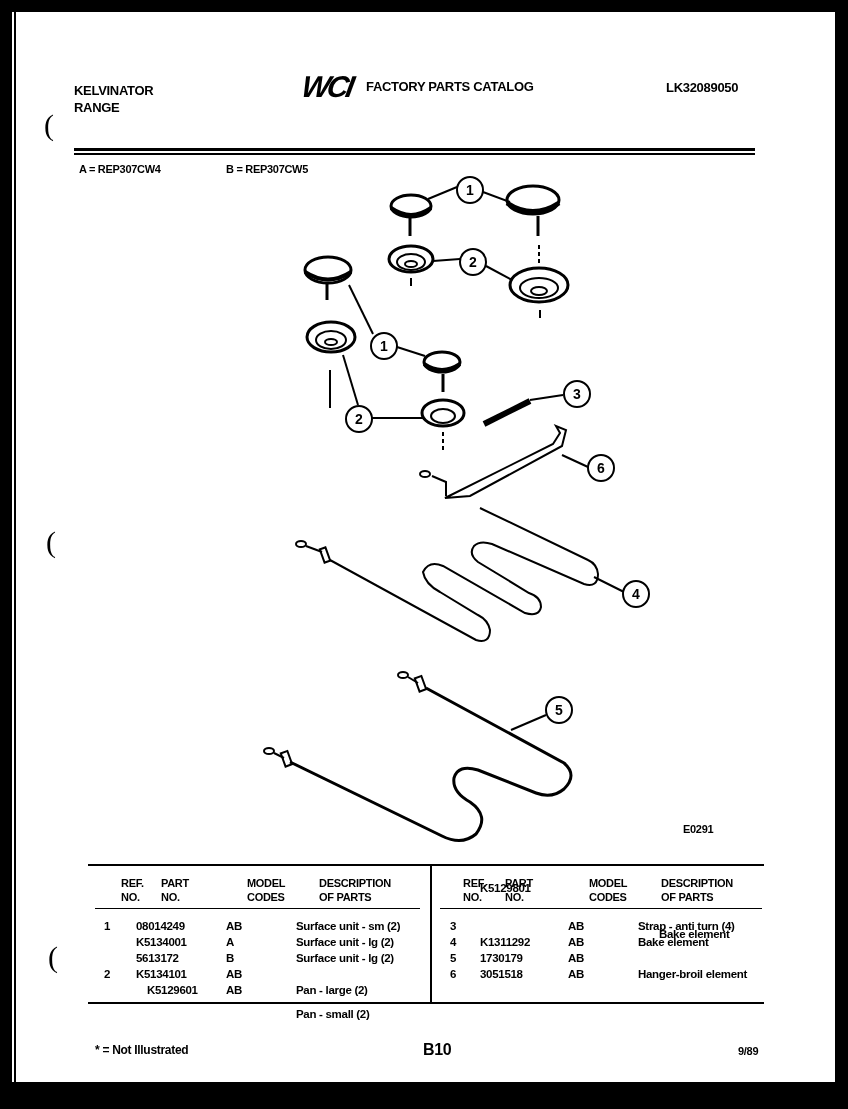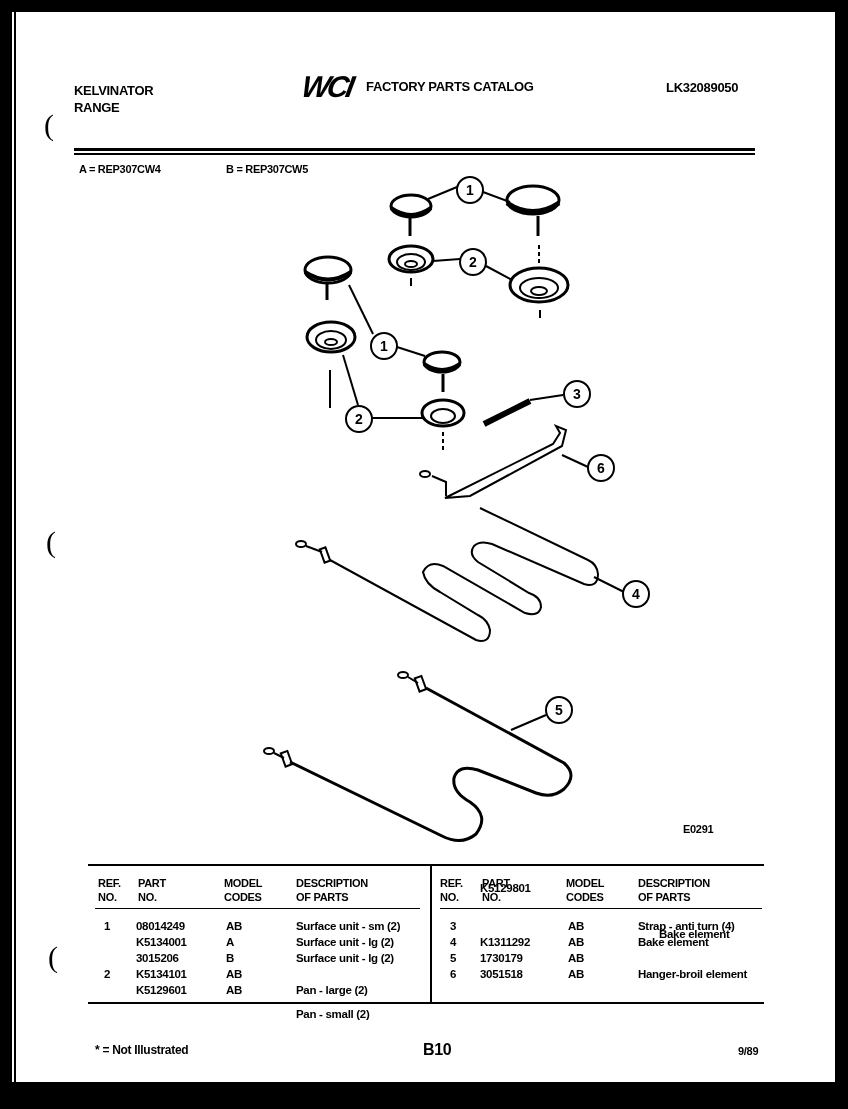--- a/index.html
+++ b/index.html
@@ -14,21 +14,21 @@
   .hdr-code{left:666px;top:80px;font-size:13px;}
   .rule1{left:74px;top:148px;width:681px;height:3px;background:#000;}
   .rule2{left:74px;top:153px;width:681px;height:2px;background:#000;}
   .models{top:163px;font-size:11px;}
   .callout{position:absolute;width:24px;height:24px;border:2px solid #000;border-radius:50%;background:#fff;font-weight:bold;font-size:14px;text-align:center;line-height:24px;}
   .diag{position:absolute;left:0;top:0;}
   .fig{left:683px;top:823px;font-size:11px;}
   .tbl-top{left:88px;top:864px;width:676px;height:2px;background:#000;}
   .tbl-bot{left:88px;top:1002px;width:676px;height:2px;background:#000;}
   .tbl-mid{left:430px;top:866px;width:2px;height:136px;background:#000;}
-  .th{font-size:11px;line-height:14px;top:876px;}
+  .th{font-size:11px;line-height:14px;top:876px;margin-left:23px;}
   .thsep{top:908px;height:1px;background:#000;}
   .td{font-size:11.5px;line-height:16px;}
   .footer{top:1043px;font-size:12px;}
   .binder{position:absolute;font-size:30px;line-height:30px;font-family:"Liberation Serif",serif;}
 </style>
 </head>
 <body>
 
 <div class="page"></div>
 <div class="vline-left"></div>
@@ -174,30 +174,30 @@
 <div>
   <div class="abs td b" style="left:104px;top:918px;">1</div>
   <div class="abs td b" style="left:136px;top:918px;">08014249</div>
   <div class="abs td b" style="left:226px;top:918px;">AB</div>
   <div class="abs td b" style="left:296px;top:918px;text-align:right;">Surface unit - sm (2)</div>
 
   <div class="abs td b" style="left:136px;top:934px;">K5134001</div>
   <div class="abs td b" style="left:226px;top:934px;">A</div>
   <div class="abs td b" style="left:296px;top:934px;">Surface unit - lg (2)</div>
 
-  <div class="abs td b" style="left:136px;top:950px;">3015206</div>
+  <div class="abs td b" style="left:136px;top:950px;">5613172</div>
   <div class="abs td b" style="left:226px;top:950px;">B</div>
   <div class="abs td b" style="left:296px;top:950px;">Surface unit - lg (2)</div>
 
   <div class="abs td b" style="left:104px;top:966px;">2</div>
   <div class="abs td b" style="left:136px;top:966px;">K5134101</div>
   <div class="abs td b" style="left:226px;top:966px;">AB</div>
   <div class="abs td b" style="left:296px;top:966px;margin-top:40px;">Pan - small (2)</div>
 
-  <div class="abs td b" style="left:136px;top:982px;">K5129601</div>
+  <div class="abs td b" style="left:147px;top:982px;">K5129601</div>
   <div class="abs td b" style="left:226px;top:982px;">AB</div>
   <div class="abs td b" style="left:296px;top:982px;">Pan - large (2)</div>
 </div>
 
 <div>
   <div class="abs td b" style="left:450px;top:918px;">3</div>
   <div class="abs td b" style="left:480px;top:880px;">K5129801</div>
   <div class="abs td b" style="left:568px;top:918px;">AB</div>
   <div class="abs td b" style="left:638px;top:918px;">Strap - anti turn (4)</div>
 

